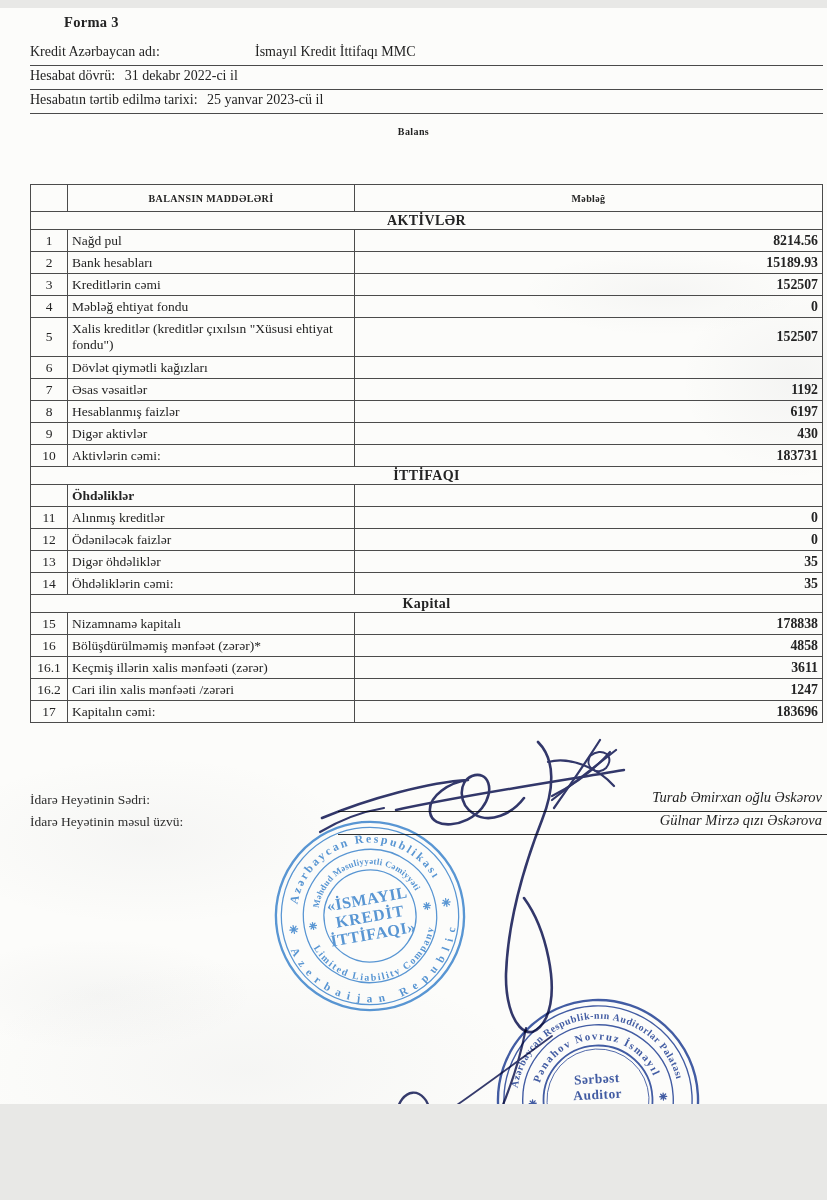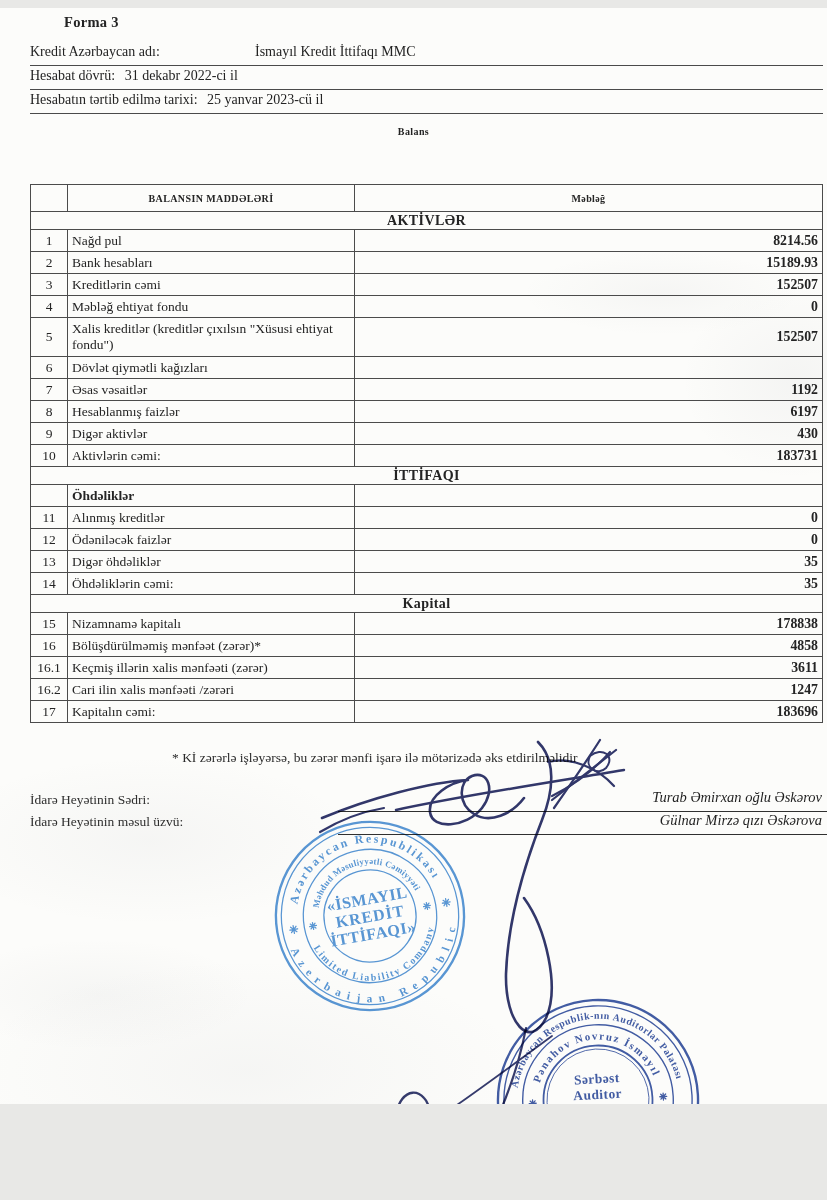--- a/index.html
+++ b/index.html
@@ -214,21 +214,20 @@
           <td class="c-val">1247</td>
         </tr>
     <tr class="item total">
           <td class="c-num">17</td>
           <td class="c-item">Kapitalın cəmi:</td>
           <td class="c-val">183696</td>
         </tr>
   </tbody>
     </table>
 
-  <div class="footnote">* Kİ  zərərlə işləyərsə, bu zərər mənfi işarə ilə mötərizədə əks etdirilməlidir</div>
 
   <div class="sig-label sig-label-1">İdarə Heyətinin Sədri:</div>
   <div class="sig-label sig-label-2">İdarə Heyətinin məsul üzvü:</div>
   <div class="name-line name-line-1">Turab Əmirxan oğlu Əskərov</div>
   <div class="name-line name-line-2">Gülnar  Mirzə qızı Əskərova</div>
 
   <div class="stamp stamp-credit" style="color: rgb(77, 144, 213);">
     <svg width="196" height="196" viewBox="0 0 200 200">
       <defs>
         <path id="s1ot" d="M 25 100 A 75 75 0 1 1 175 100"></path>

